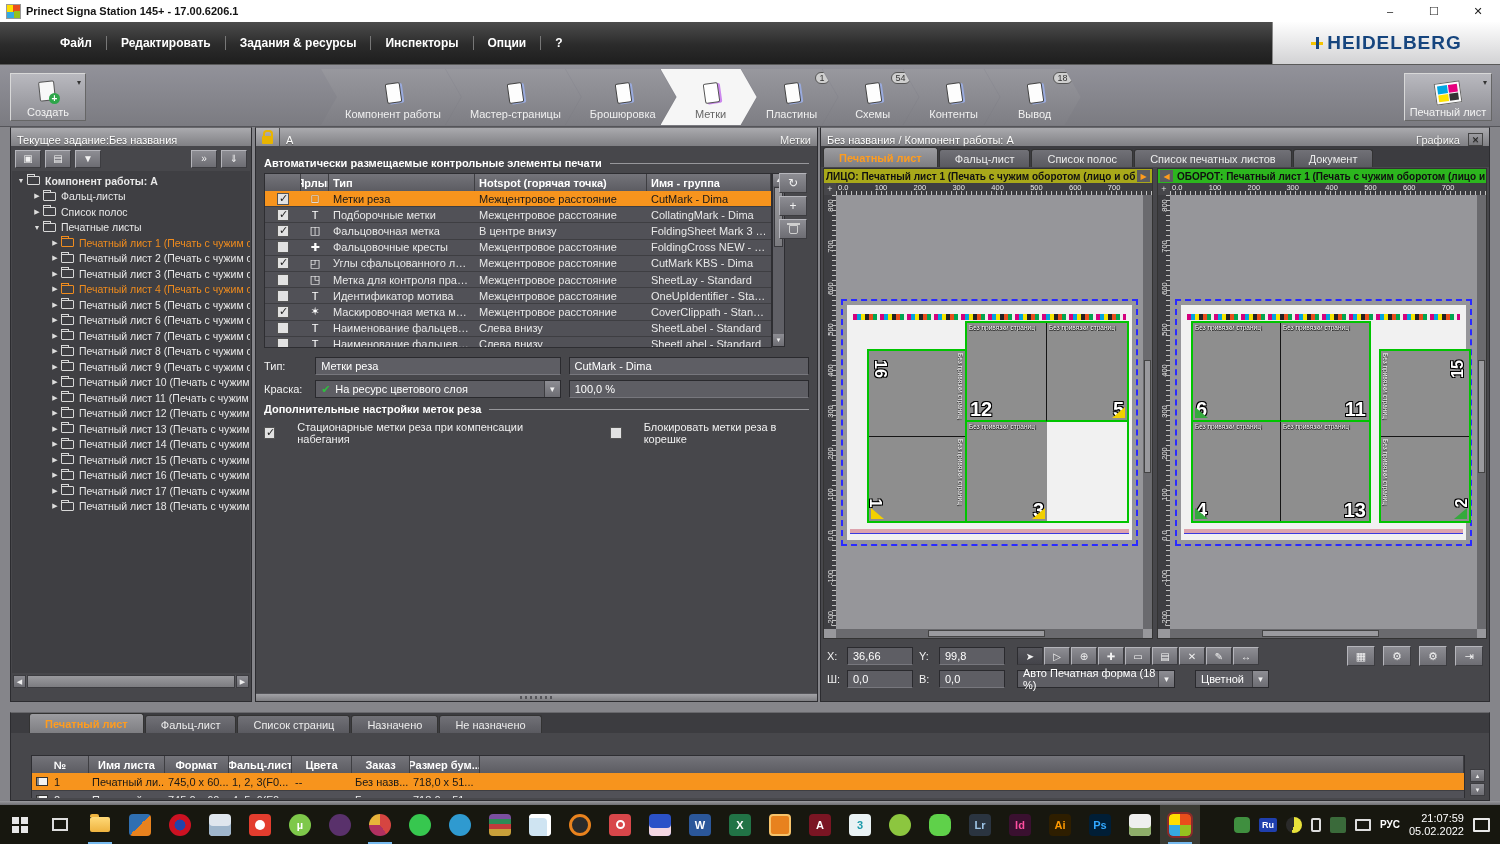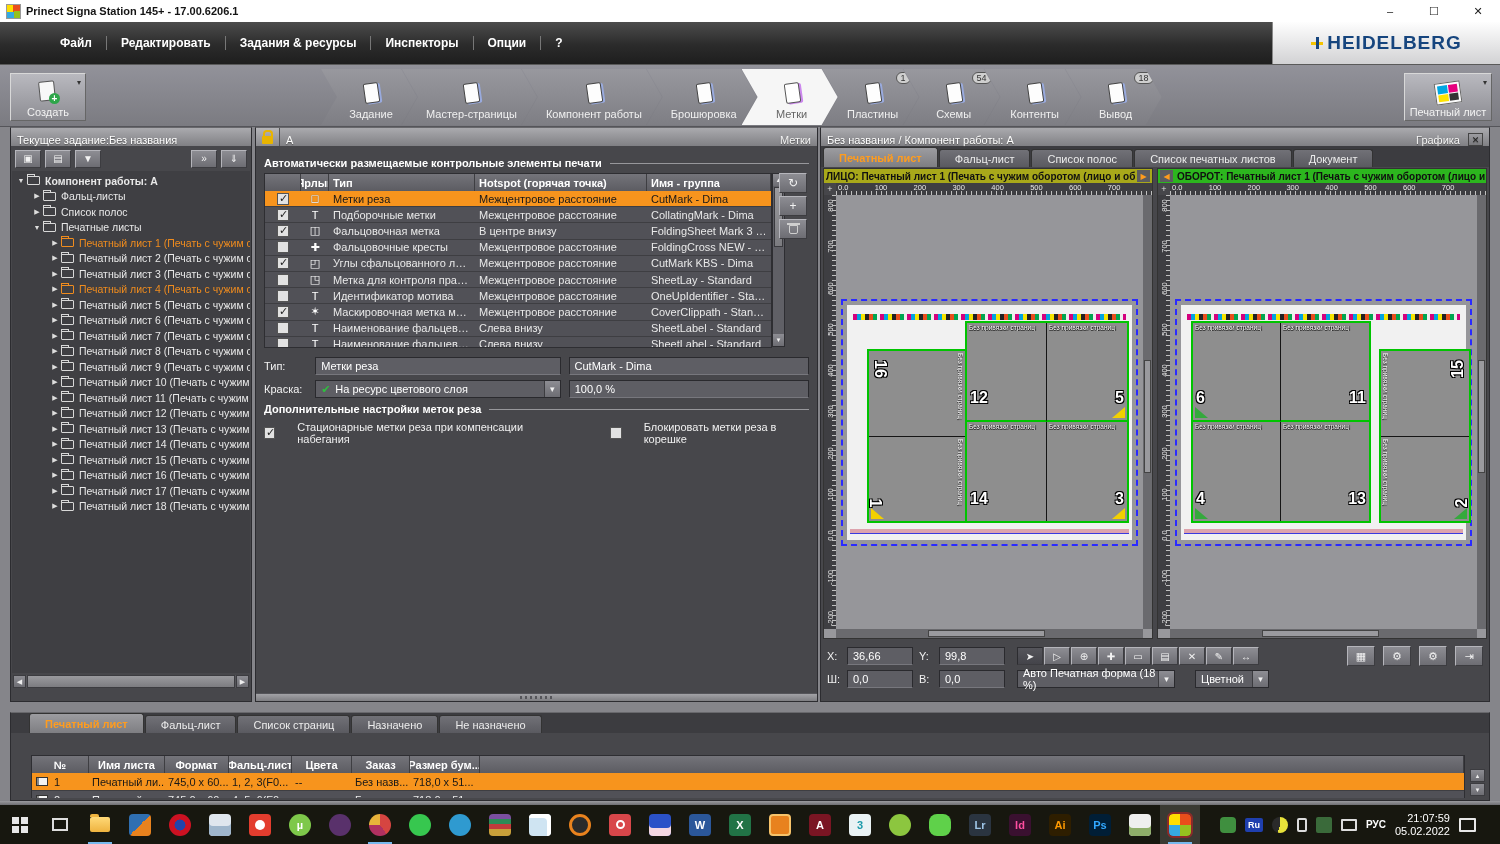--- a/index.html
+++ b/index.html
@@ -139,21 +139,21 @@
   .plate{position:absolute;left:5px;top:104px;width:297px;height:247px;border:2px dashed #2a2aff;}
   .sheet{position:absolute;inset:4px;background:#f1f1f1;}
   .cbar{position:absolute;top:9px;left:6px;right:6px;height:6px;background:repeating-linear-gradient(90deg,#d4007e 0 4px,#00a3e0 4px 8px,#f5e400 8px 12px,#222 12px 16px,#e94e1b 16px 20px,#00a650 20px 24px,#eee 24px 27px);}
   .pinkbar{position:absolute;bottom:6px;left:3px;right:3px;height:5px;background:#dda3ad;border-bottom:1px solid #3a3ae0;}
   .pgrid{position:absolute;border:2px solid #00c400;display:grid;grid-template:1fr 1fr/1fr 1fr;}
   .pcell{position:relative;background:#8e8e8e;overflow:hidden;}
   .pcell.v1{border-right:1px solid #151515;border-bottom:2px solid #00c400;}
   .pcell.v2{border-bottom:2px solid #00c400;}
   .pcell.v3{border-right:1px solid #151515;}
   .plabel{position:absolute;top:1px;left:2px;right:1px;font-size:6.5px;color:#fff;text-shadow:0 1px 1px #000,1px 0 1px #000;white-space:nowrap;overflow:hidden;}
-  .pnum{position:absolute;bottom:14px;font-size:16px;font-weight:bold;color:#fff;line-height:1;text-shadow:-1px -1px 0 #000,1px -1px 0 #000,-1px 1px 0 #000,1px 1px 0 #000;}
+  .pnum{position:absolute;bottom:1px;font-size:20px;font-weight:bold;color:#fff;line-height:1;text-shadow:-1px -1px 0 #000,1px -1px 0 #000,-1px 1px 0 #000,1px 1px 0 #000;}
   .pnum.bl{left:3px;}.pnum.br{right:3px;}
   .rgroup{position:absolute;border:2px solid #00c400;display:flex;flex-direction:column;}
   .rpage{flex:1;position:relative;background:#8e8e8e;overflow:hidden;}
   .rpage.first{border-bottom:1px solid #151515;}
   .vlabel{position:absolute;top:2px;bottom:2px;writing-mode:vertical-rl;font-size:6.5px;color:#fff;text-shadow:1px 0 1px #000;overflow:hidden;}
   .vlabel.r{right:1px;}.vlabel.l{left:1px;}
   .rnum{position:absolute;font-size:16px;font-weight:bold;color:#fff;line-height:1;text-shadow:-1px -1px 0 #000,1px -1px 0 #000,-1px 1px 0 #000,1px 1px 0 #000;}
   .rnum.tl{top:10px;left:2px;transform:rotate(90deg);}
   .rnum.bl{bottom:10px;left:2px;transform:rotate(90deg);}
   .rnum.tr{top:10px;right:2px;transform:rotate(-90deg);}
@@ -194,21 +194,21 @@
   .tslot{width:40px;height:39px;display:grid;place-items:center;position:relative;flex:none;}
   .tslot.open::after{content:"";position:absolute;left:8px;bottom:0;width:24px;height:2px;background:#76b9ed;}
   .tslot.current{background:#3a3a33;}
   .ticon{width:22px;height:22px;border-radius:4px;display:grid;place-items:center;font-size:11px;font-weight:bold;color:#fff;}
   .round{border-radius:50%;}
   .winlogo{display:grid;grid-template:1fr 1fr/1fr 1fr;gap:2px;width:16px;height:16px;}
   .winlogo i{background:#e8e8e8;}
   .tvicon{width:16px;height:13px;border:2px solid #ddd;background:transparent;}
   .folder-t{width:20px;height:15px;background:linear-gradient(#ffd978,#eeb33f);border-radius:2px;position:relative;}
   .folder-t::before{content:"";position:absolute;left:0;top:-3px;width:9px;height:3px;background:#eeb33f;border-radius:2px 2px 0 0;}
-  .tray{margin-left:auto;display:flex;align-items:center;gap:9px;padding-right:24px;color:#fff;}
+  .tray{margin-left:auto;display:flex;align-items:center;gap:9px;padding-right:10px;color:#fff;}
   .trayicon{width:16px;height:16px;display:grid;place-items:center;font-size:10px;}
   .rubadge{width:18px;height:14px;background:#1f3fae;color:#fff;font-size:9px;font-weight:bold;display:grid;place-items:center;border-radius:2px;}
   .timeblock{text-align:right;font-size:11px;line-height:13px;}
   .notif{width:17px;height:14px;border:2px solid #e8e8e8;border-radius:1px;}
   .langlabel{font-size:10px;font-weight:bold;}
 </style>
 </head>
 <body>
 
 <div id="app">
@@ -245,36 +245,31 @@
     <div class="bigbtn createbtn">
       <span class="caret">▾</span>
       <span class="docicon">
           <span class="page"></span>
           <span class="plus">+</span>
         </span>
       <span>Создать</span>
     </div>
     <div class="steps">
 
+
         <div class="step">
 
           <span class="sicon"></span>
-          <span class="slabel">Задание</span>
+          <span class="slabel">Компонент работы</span>
         </div>
 
         <div class="step">
 
           <span class="sicon"></span>
           <span class="slabel">Мастер-страницы</span>
-        </div>
-
-        <div class="step">
-
-          <span class="sicon"></span>
-          <span class="slabel">Компонент работы</span>
         </div>
 
         <div class="step">
 
           <span class="sicon"></span>
           <span class="slabel">Брошюровка</span>
         </div>
 
         <div class="step active">
 
@@ -726,24 +721,20 @@
               </div>
               <div class="pgrid" style="left:118px;top:16px;width:164px;height:202px;">
                 <div class="pcell v1">
                   <span class="plabel">Без привязки страниц</span>
                   <span class="pnum bl">12</span>
                 </div>
                 <div class="pcell v2">
                   <span class="plabel">Без привязки страниц</span>
                   <span class="pnum br">5</span>
                   <span class="tri br"></span>
-                </div>
-                <div class="pcell v3">
-                  <span class="plabel">Без привязки страниц</span>
-                  <span class="pnum bl">14</span>
                 </div>
                 <div class="pcell">
                   <span class="plabel">Без привязки страниц</span>
                   <span class="pnum br">3</span>
                   <span class="tri br"></span>
                 </div>
               </div>
               <div class="pinkbar"></div>
             </div>
           </div>

